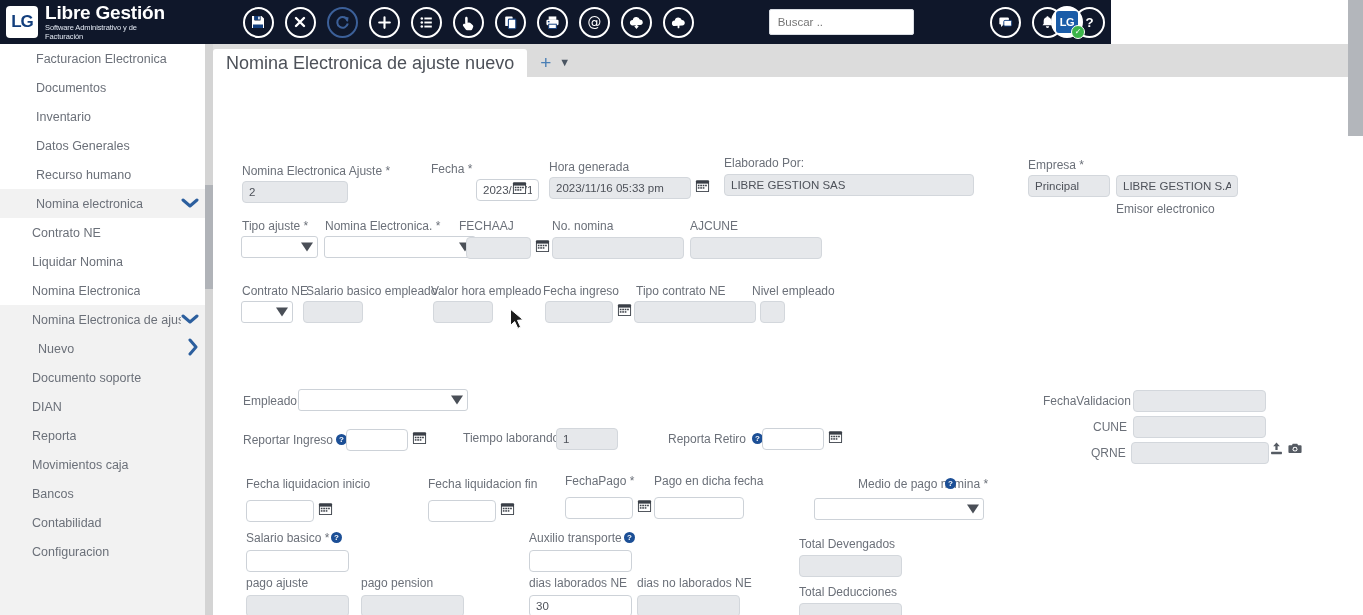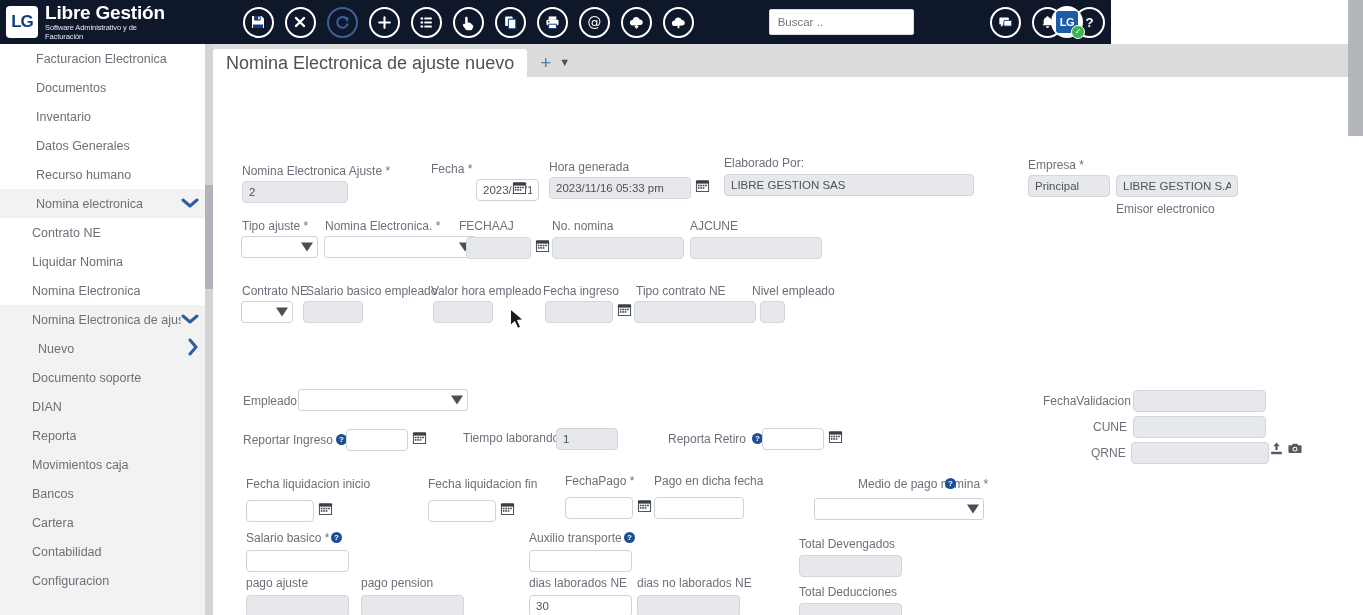--- a/index.html
+++ b/index.html
@@ -375,23 +375,20 @@
       <div class="side-item grey sub">
         <span class="lbl">Reporta</span>
       </div>
       <div class="side-item grey sub">
         <span class="lbl">Movimientos caja</span>
       </div>
       <div class="side-item grey sub">
         <span class="lbl">Bancos</span>
       </div>
       <div class="side-item grey sub">
-        <span class="lbl">Cartera</span>
-      </div>
-      <div class="side-item grey sub">
         <span class="lbl">Contabilidad</span>
       </div>
       <div class="side-item grey sub">
         <span class="lbl">Configuracion</span>
       </div>
     </div>
   <div class="sidebar-scroll"></div>
   <div class="sidebar-thumb"></div>
 
   <div class="main">

